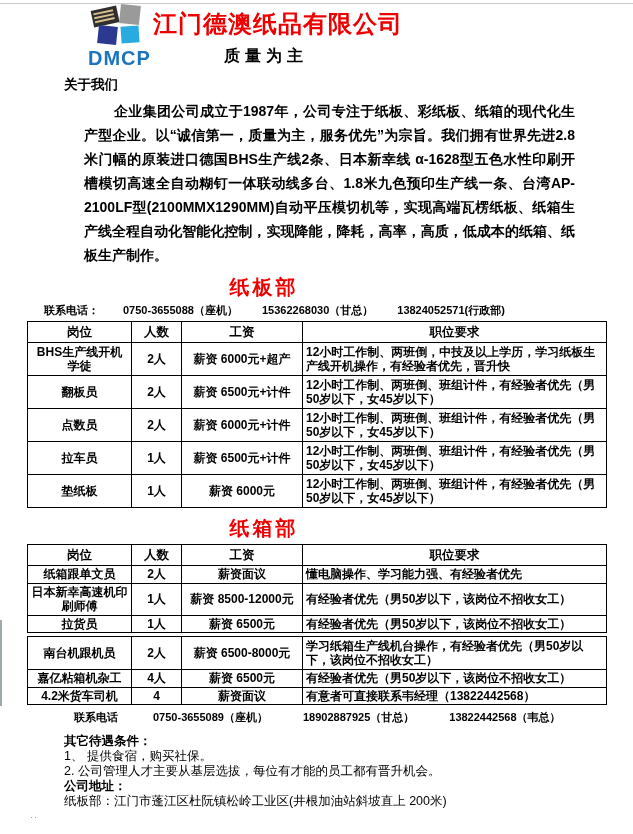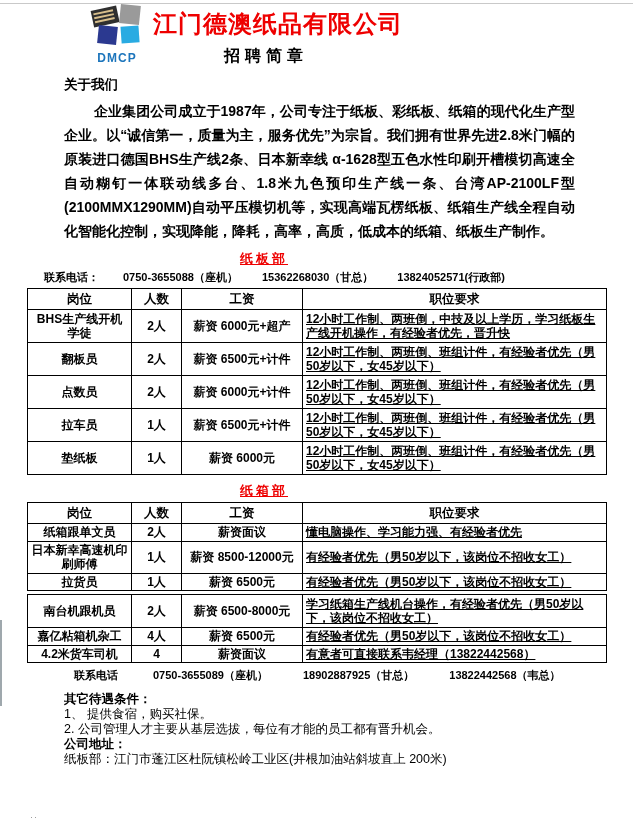--- a/index.html
+++ b/index.html
@@ -7,43 +7,43 @@
     position:relative; width:633px; height:834px; margin:0 auto;
     background:#ffffff; overflow:hidden;
     font-family:"Liberation Sans","DejaVu Sans",sans-serif;
     font-weight:bold; color:#000;
   }
   .top-rule { position:absolute; top:3px; left:0; width:633px; height:1px; background:#c9c9c9; }
 
   
   .hdr { position:relative; height:72px; }
   .logo { position:absolute; left:88px; top:4px; width:58px; text-align:center; }
-  .logo-text { color:#1c75bc; font-size:12px; letter-spacing:1px; line-height:16px; }
+  .logo-text { color:#1c75bc; font-size:20px; letter-spacing:1px; line-height:16px; }
   .company-name { position:absolute; left:278px; top:8px; transform:translateX(-50%);
     font-size:24px; color:#ee0000; white-space:nowrap; letter-spacing:1px; }
   .doc-title { position:absolute; left:266px; top:46px; transform:translateX(-50%);
     font-size:16px; letter-spacing:5px; white-space:nowrap; }
 
   .about-h { margin:4px 0 0 64px; font-size:13.5px; }
-  .about-p { margin:5px 58px 0 64px; font-size:14px; line-height:24px;
+  .about-p { margin:5px 58px 0 84px; font-size:14px; line-height:24px;
     text-align:justify; text-indent:30px; }
 
   .dept-h { width:max-content; margin:7px 0 2px 264px; transform:translateX(-50%);
-    color:#ee0000; font-size:13px; letter-spacing:3px;text-decoration:underline; }
+    color:#ee0000; font-size:20px; letter-spacing:3px; }
 
   .contact { display:flex; gap:24px; margin:2px 0 3px 44px; font-size:11px; white-space:nowrap; }
   .contact2 { margin-left:74px; margin-top:5px;gap:35px; }
 
   table.jobs { border-collapse:collapse; width:579px; margin:2px 0 0 27px;
     font-size:12px; table-layout:fixed; }
   table.jobs th, table.jobs td { border:1.6px solid #000; padding:1px 3px; line-height:14.5px; }
   table.jobs th { font-size:12.5px; height:18px; text-align:center; }
   col.c1{width:104px;} col.c2{width:50px;} col.c3{width:121px;} col.c4{width:304px;}
   td.ctr { text-align:center; }
-  td.req { text-align:left; padding-left:6px;text-decoration:underline; }
+  td.req { text-align:left; padding-left:6px; }
   tr.tall td { height:30px; }
   table.cont { margin-top:3px; }
 
   .footer { margin:9px 0 0 64px; font-size:12.5px; line-height:15px; }
   .footer .plain { font-weight:normal; }
 
   .edge-line { position:absolute; left:0; top:620px; width:2px; height:86px; background:#9fa8ad; }
   .page-dots { position:absolute; left:30px; top:812px; color:#909090; font-size:9px;
     letter-spacing:1px; font-weight:normal; }
 </style>
@@ -62,21 +62,21 @@
           <rect x="5" y="11" width="20" height="2" fill="#d8bf8c"></rect>
           <rect x="5" y="15" width="20" height="2" fill="#d8bf8c"></rect>
         </g>
         <rect x="31" y="1" width="20" height="19" fill="#9a9a9a" transform="rotate(6 41 10)"></rect>
         <rect x="9" y="22" width="19" height="18" fill="#2b3990" transform="rotate(6 18 31)"></rect>
         <rect x="32" y="22" width="18" height="17" fill="#29abe2" transform="rotate(-4 41 30)"></rect>
       </svg>
       <div class="logo-text">DMCP</div>
     </div>
     <div class="company-name">江门德澳纸品有限公司</div>
-    <div class="doc-title">招聘简章</div>
+    <div class="doc-title">质量为主</div>
   </div>
 
   <div class="about-h">关于我们</div>
   <p class="about-p">企业集团公司成立于1987年，公司专注于纸板、彩纸板、纸箱的现代化生产型企业。以“诚信第一，质量为主，服务优先”为宗旨。我们拥有世界先进2.8米门幅的原装进口德国BHS生产线2条、日本新幸线 α-1628型五色水性印刷开槽模切高速全自动糊钉一体联动线多台、1.8米九色预印生产线一条、台湾AP-2100LF型(2100MMX1290MM)自动平压模切机等，实现高端瓦楞纸板、纸箱生产线全程自动化智能化控制，实现降能，降耗，高率，高质，低成本的纸箱、纸板生产制作。</p>
 
   <div class="dept-h">纸板部</div>
 
   <div class="contact">
     <span>联系电话：</span>
     <span>0750-3655088（座机）</span>

